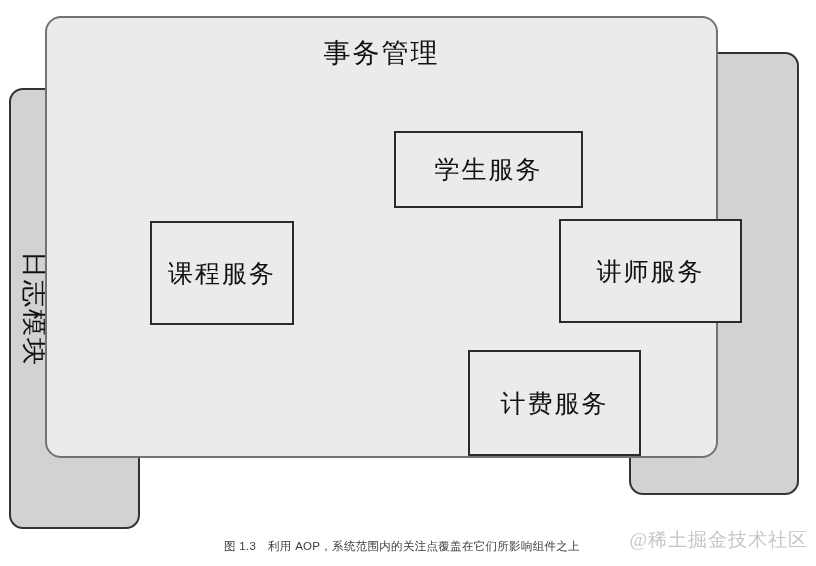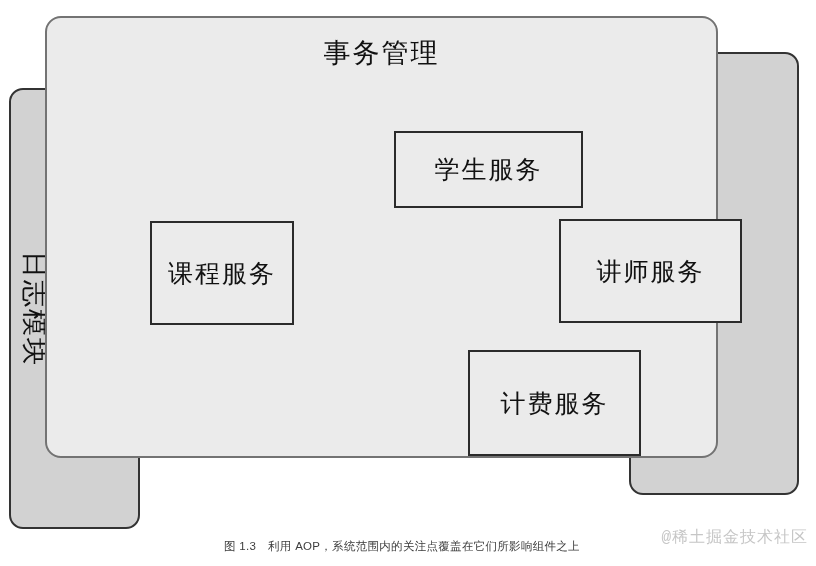--- a/index.html
+++ b/index.html
@@ -122,24 +122,24 @@
     font-size: 11.5px;
     color: #3d3d3d;
     letter-spacing: 0.3px;
     font-family: "Liberation Sans", "DejaVu Sans", sans-serif;
     z-index: 4;
   }
   #watermark {
     position: absolute;
     right: 8px;
     top: 527px;
-    font-size: 16px;
+    font-size: 19px;
     color: #c6c6c6;
     letter-spacing: 1px;
-    font-family: Liberation Mono, monospace;
+    font-family: Liberation Serif, serif;
     z-index: 4;
     white-space: nowrap;
   }
 </style>
 </head>
 <body>
 
 <div id="figure-canvas">
 
   <div class="aspect-panel" id="log-module-panel">

